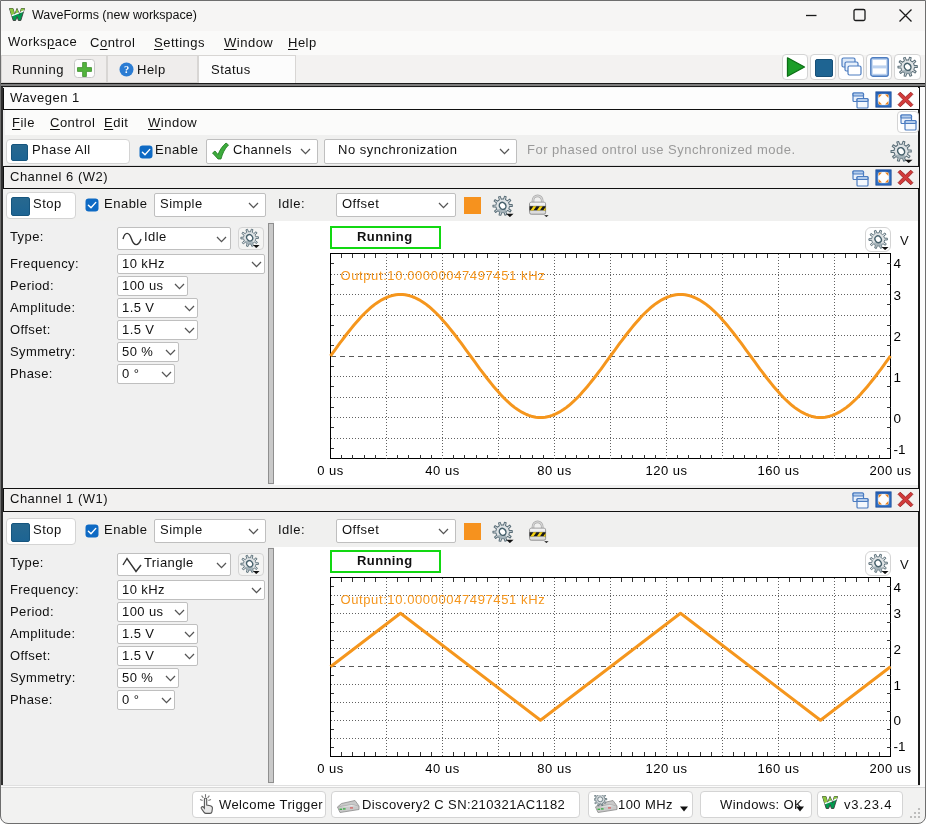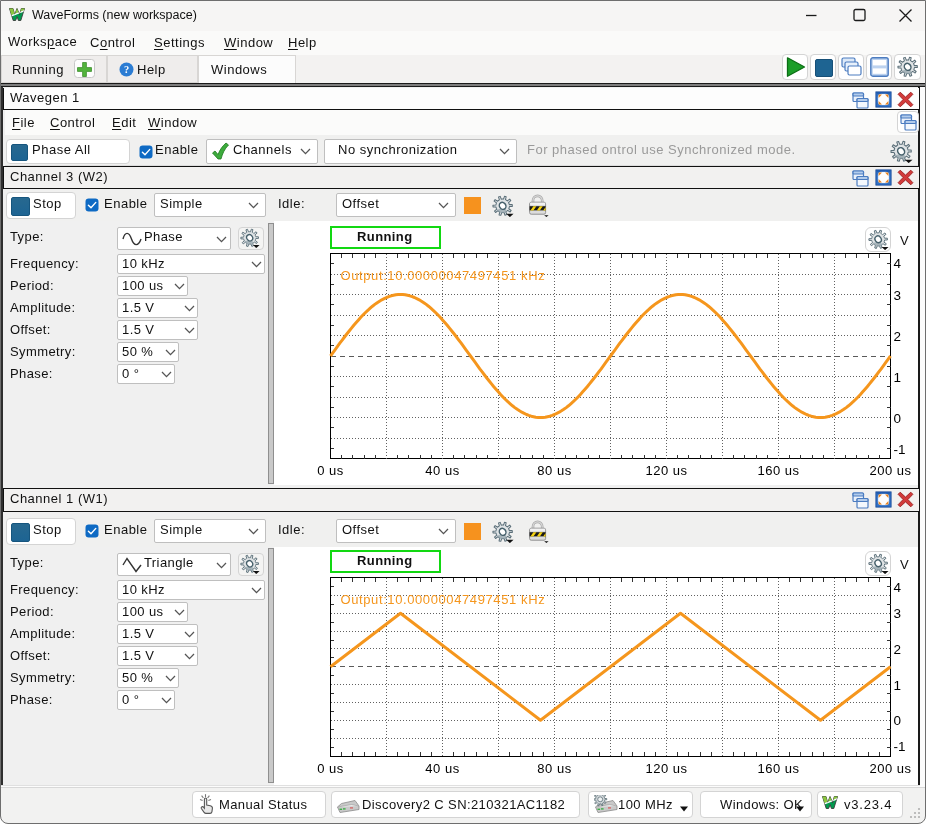--- a/index.html
+++ b/index.html
@@ -43,21 +43,21 @@
     <rect x="0.5" y="0.5" width="20" height="18" rx="3" fill="#fdfdfd" stroke="#c8c8c8"></rect>
     <path d="M8.6 3.5 h3.8 v5.1 h5.1 v3.8 h-5.1 v5.1 h-3.8 v-5.1 h-5.1 v-3.8 h5.1z" fill="#52b43c" stroke="#3f8f2e" stroke-width="0.8"></path>
   </svg>
 <div class="abs" style="left:107px;top:55px;width:91px;height:27.5px;background:#efedec;border:1px solid #d8d6d4;box-sizing:border-box"></div>
 <svg class="abs" style="left:119px;top:62px" width="15" height="15" viewBox="0 0 15 15">
     <circle cx="7.5" cy="7.5" r="7" fill="#2b7cd3"></circle>
     <text x="7.5" y="11.2" font-size="10.5" font-weight="bold" fill="#fff" text-anchor="middle" font-family="Liberation Serif,serif">?</text>
   </svg>
 <div class="lbl" style="left:137px;top:62px;letter-spacing:0.5px">Help</div>
 <div class="abs" style="left:198px;top:55px;width:98px;height:27.5px;background:#fcfcfc;border:1px solid #d8d6d4;border-bottom:none;box-sizing:border-box"></div>
-<div class="lbl" style="left:211px;top:62px;letter-spacing:0.5px">Windows</div>
+<div class="lbl" style="left:211px;top:62px;letter-spacing:0.5px">Status</div>
 <div class="btn" style="left:782px;top:54px;width:26px;height:26px"></div>
 <svg class="abs" style="left:785px;top:56px" width="22" height="22" viewBox="0 0 22 22">
     <path d="M2.5 1.8 L19.5 11 2.5 20.2z" fill="#1b9e28" stroke="#0c6e15" stroke-width="1.3" stroke-linejoin="round"></path>
   </svg>
 <div class="btn" style="left:810px;top:54px;width:26px;height:26px"></div>
 <div style="position:absolute;left:815px;top:59px;width:16px;height:16px;background:#1e6492;border:1px solid #164f77;border-radius:2px"></div>
 <div class="btn" style="left:838px;top:54px;width:26px;height:26px"></div>
 <svg class="abs" style="left:841px;top:57px" width="21" height="21" viewBox="0 0 21 21">
 <rect x="1" y="1" width="13" height="9" rx="1.5" fill="#dce9f8" stroke="#4c7cc0" stroke-width="1.2"></rect>
 <rect x="4" y="5" width="13" height="9" rx="1.5" fill="#e8f1fb" stroke="#4c7cc0" stroke-width="1.2"></rect>
@@ -98,21 +98,21 @@
 <path d="M13.4 3.6 v3.4 l-3.4-3.4z" fill="#e8821e"></path>
 <path d="M3.6 13.4 v-3.4 l3.4 3.4z" fill="#e8821e"></path>
 <path d="M13.4 13.4 h-3.4 l3.4-3.4z" fill="#e8821e"></path>
 </svg>
 <svg style="position:absolute;left:897px;top:91px" width="17" height="17" viewBox="0 0 17 17">
 <path d="M3.2 1.2 L8.5 6.1 13.8 1.2 15.9 3.3 10.9 8.5 15.9 13.7 13.8 15.8 8.5 10.9 3.2 15.8 1.1 13.7 6.1 8.5 1.1 3.3z" fill="#d23b3b" stroke="#9c2020" stroke-width="0.9" stroke-linejoin="round"></path>
 </svg>
 <div class="abs" style="left:5px;top:110px;width:913px;height:25px;background:#fbfbfa"></div>
 <div class="lbl" style="left:12px;top:115px;letter-spacing:0.5px"><u>F</u>ile</div>
 <div class="lbl" style="left:50px;top:115px;letter-spacing:0.5px"><u>C</u>ontrol</div>
-<div class="lbl" style="left:112px;top:115px;letter-spacing:0.5px"><u>E</u>dit</div>
+<div class="lbl" style="left:104px;top:115px;letter-spacing:0.5px"><u>E</u>dit</div>
 <div class="lbl" style="left:148px;top:115px;letter-spacing:0.5px"><u>W</u>indow</div>
 <div class="btn" style="left:897px;top:111px;width:22px;height:22px"></div>
 <svg style="position:absolute;left:900px;top:114px" width="17" height="17" viewBox="0 0 17 17">
 <rect x="1" y="1" width="10.5" height="8.5" rx="1" fill="#eaf1fb" stroke="#4c7cc0" stroke-width="1.2"></rect>
 <rect x="1" y="1" width="10.5" height="3" rx="1" fill="#b3ccec" stroke="#4c7cc0" stroke-width="1.2"></rect>
 <rect x="5" y="6.5" width="11" height="9.5" rx="1" fill="#f4f8fd" stroke="#4c7cc0" stroke-width="1.2"></rect>
 <rect x="5" y="6.5" width="11" height="3" rx="1" fill="#b3ccec" stroke="#4c7cc0" stroke-width="1.2"></rect>
 </svg>
 <div class="abs" style="left:5px;top:135px;width:913px;height:31px;background:#f0f0ef;border-bottom:1px solid #dcdcdc;box-sizing:border-box"></div>
 <div class="btn" style="left:6px;top:139px;width:124px;height:25px"></div>
@@ -137,21 +137,21 @@
 <path d="M1 1 L5.5 5.6 10 1" fill="none" stroke="#555" stroke-width="1.3"></path>
 </svg>
 <div class="lbl" style="left:527px;top:142px;letter-spacing:0.5px;color:#9a9a9a">For phased ontrol use Synchronized mode.</div>
 <svg style="position:absolute;left:890px;top:140px" width="23" height="23" viewBox="0 0 24 24">
 <path d="M12.0 4.4 L12.6 4.5 L13.6 1.4 L15.5 1.9 L14.7 5.1 L15.6 5.6 L16.2 6.0 L16.7 6.5 L19.3 4.5 L20.5 6.1 L18.0 8.2 L18.5 9.2 L18.7 9.9 L18.9 10.5 L22.1 10.5 L22.2 12.5 L19.0 12.6 L18.7 13.7 L18.5 14.4 L18.3 15.0 L20.9 16.9 L19.8 18.6 L17.1 16.8 L16.2 17.6 L15.6 18.0 L15.1 18.3 L16.1 21.4 L14.2 22.1 L13.1 19.1 L12.0 19.2 L11.2 19.2 L10.6 19.1 L9.6 22.2 L7.7 21.7 L8.5 18.5 L7.6 18.0 L7.0 17.6 L6.5 17.1 L3.9 19.1 L2.7 17.5 L5.2 15.4 L4.7 14.4 L4.5 13.7 L4.3 13.1 L1.1 13.1 L1.0 11.1 L4.2 11.0 L4.5 9.9 L4.7 9.2 L4.9 8.6 L2.3 6.7 L3.4 5.0 L6.1 6.8 L7.0 6.0 L7.6 5.6 L8.1 5.3 L7.1 2.2 L9.0 1.5 L10.1 4.5 L11.2 4.4 Z" fill="#dfe3e5" stroke="#5a6e78" stroke-width="1.1" stroke-linejoin="round"></path>
 <path d="M5 16 A 8.2 8.2 0 0 0 16.5 18.5 L 14 14 Z" fill="#8ea0a8" opacity="0.7"></path>
 <ellipse cx="11.6" cy="11.8" rx="3.4" ry="4" transform="rotate(-35 11.6 11.8)" fill="#fff" stroke="#46606b" stroke-width="1.6"></ellipse>
 <path d="M 15.5 20.5 h 8 l -4 3.6 z" fill="#111"></path>
 </svg>
 <div class="abs" style="left:3px;top:166px;width:917px;height:23px;background:#f2f1f0;border:1px solid #111;box-sizing:border-box"></div>
-<div class="lbl" style="left:10px;top:169px;letter-spacing:0.5px">Channel 3 (W2)</div>
+<div class="lbl" style="left:10px;top:169px;letter-spacing:0.5px">Channel 6 (W2)</div>
 <svg style="position:absolute;left:852px;top:170px" width="17" height="17" viewBox="0 0 17 17">
 <rect x="1" y="1" width="10.5" height="8.5" rx="1" fill="#eaf1fb" stroke="#4c7cc0" stroke-width="1.2"></rect>
 <rect x="1" y="1" width="10.5" height="3" rx="1" fill="#b3ccec" stroke="#4c7cc0" stroke-width="1.2"></rect>
 <rect x="5" y="6.5" width="11" height="9.5" rx="1" fill="#f4f8fd" stroke="#4c7cc0" stroke-width="1.2"></rect>
 <rect x="5" y="6.5" width="11" height="3" rx="1" fill="#b3ccec" stroke="#4c7cc0" stroke-width="1.2"></rect>
 </svg>
 <svg style="position:absolute;left:875px;top:169px" width="17" height="17" viewBox="0 0 17 17">
 <rect x="0.9" y="0.9" width="15.2" height="15.2" fill="#3071c6" stroke="#1d4f9c" stroke-width="0.9"></rect>
 <rect x="1.8" y="1.2" width="13.4" height="1.6" fill="#1f57ab"></rect>
 <rect x="3.1" y="3.1" width="10.8" height="10.8" rx="3" fill="#fdfdfd" stroke="#dde7f2" stroke-width="0.4"></rect>
@@ -198,21 +198,21 @@
 <rect x="2.6" y="12.2" width="16" height="4.2" fill="#1a1a1a"></rect>
 <path d="M3.4 16.4 l3-4.2 h3 l-3 4.2z M9.8 16.4 l3-4.2 h3 l-3 4.2z M16.2 16.4 l2.4-3.4 v3.4z" fill="#f5d312"></path>
 <path d="M17.2 21.2 h4.4 l-2.2 1.8z" fill="#111"></path>
 </svg>
 <div class="abs" style="left:274px;top:221px;width:644px;height:264px;background:#fff"></div>
 <div class="lbl" style="left:10px;top:229px">Type:</div>
 <div class="combo" style="left:117px;top:227px;width:114px;height:23px"></div>
 <svg style="position:absolute;left:122px;top:231px" width="20" height="16" viewBox="0 0 20 16">
 <path d="M1 8 C 3 0.5, 7 0.5, 9.5 8 S 16.5 15.5, 19 8" fill="none" stroke="#333" stroke-width="1.4"></path>
 </svg>
-<div class="lbl" style="left:144px;top:229px">Phase</div>
+<div class="lbl" style="left:144px;top:229px">Idle</div>
 <svg style="position:absolute;left:216px;top:236px" width="11" height="7" viewBox="0 0 11 7">
 <path d="M1 1 L5.5 5.6 10 1" fill="none" stroke="#555" stroke-width="1.3"></path>
 </svg>
 <div class="btn" style="left:238px;top:227px;width:26px;height:23px;background:#f4f4f3"></div>
 <svg style="position:absolute;left:240px;top:228px" width="20" height="20" viewBox="0 0 24 24">
 <path d="M12.0 4.4 L12.6 4.5 L13.6 1.4 L15.5 1.9 L14.7 5.1 L15.6 5.6 L16.2 6.0 L16.7 6.5 L19.3 4.5 L20.5 6.1 L18.0 8.2 L18.5 9.2 L18.7 9.9 L18.9 10.5 L22.1 10.5 L22.2 12.5 L19.0 12.6 L18.7 13.7 L18.5 14.4 L18.3 15.0 L20.9 16.9 L19.8 18.6 L17.1 16.8 L16.2 17.6 L15.6 18.0 L15.1 18.3 L16.1 21.4 L14.2 22.1 L13.1 19.1 L12.0 19.2 L11.2 19.2 L10.6 19.1 L9.6 22.2 L7.7 21.7 L8.5 18.5 L7.6 18.0 L7.0 17.6 L6.5 17.1 L3.9 19.1 L2.7 17.5 L5.2 15.4 L4.7 14.4 L4.5 13.7 L4.3 13.1 L1.1 13.1 L1.0 11.1 L4.2 11.0 L4.5 9.9 L4.7 9.2 L4.9 8.6 L2.3 6.7 L3.4 5.0 L6.1 6.8 L7.0 6.0 L7.6 5.6 L8.1 5.3 L7.1 2.2 L9.0 1.5 L10.1 4.5 L11.2 4.4 Z" fill="#dfe3e5" stroke="#5a6e78" stroke-width="1.1" stroke-linejoin="round"></path>
 <path d="M5 16 A 8.2 8.2 0 0 0 16.5 18.5 L 14 14 Z" fill="#8ea0a8" opacity="0.7"></path>
 <ellipse cx="11.6" cy="11.8" rx="3.4" ry="4" transform="rotate(-35 11.6 11.8)" fill="#fff" stroke="#46606b" stroke-width="1.6"></ellipse>
 <path d="M 15.5 20.5 h 8 l -4 3.6 z" fill="#111"></path>
 </svg>
@@ -658,21 +658,21 @@
 <svg style="position:absolute;left:198px;top:793px" width="18" height="22" viewBox="0 0 18 22">
 <g stroke="#777" stroke-width="1.1" fill="none">
 <path d="M7.5 1.2 v3"></path>
       <path d="M3.6 2.6 l1.8 2.4"></path>
       <path d="M11.4 2.6 l-1.8 2.4"></path>
       <path d="M2 6.4 l2.6 1"></path>
       <path d="M13 6.4 l-2.6 1"></path>
 </g>
 <path d="M6.4 6.2 a1.15 1.15 0 0 1 2.3 0 V12 l3.6.8 c1.6.4 2.3 1.1 2.1 2.6 l-.5 3.4 c-.2 1.1-.8 1.6-1.9 1.6 H8 c-.8 0-1.4-.3-1.9-1 l-2.6-3.6 c-.6-.9-.3-1.8.5-2.1.6-.2 1.2 0 1.7.6 l.7.9z" fill="#e8e8e8" stroke="#555" stroke-width="1.1"></path>
 </svg>
-<div class="lbl" style="left:219px;top:797px;letter-spacing:0.4px">Manual Status</div>
+<div class="lbl" style="left:219px;top:797px;letter-spacing:0.4px">Welcome Trigger</div>
 <div class="btn" style="left:331px;top:791px;width:249px;height:27px"></div>
 <svg style="position:absolute;left:336px;top:795px" width="24" height="20" viewBox="0 0 24 20">
 <path d="M5.5 8.5 L19 5.5 23 11 23 14.5 4 17.5 1.5 12z" fill="#c9c9c9" stroke="#8a8a8a" stroke-width="0.8"></path>
 <path d="M1.5 12 L15.5 9.5 23 11" fill="#e9e9e9" stroke="#9a9a9a" stroke-width="0.6"></path>
 <rect x="3.5" y="13.6" width="2.6" height="1.4" fill="#3fae49"></rect>
 <rect x="7" y="13.2" width="2.6" height="1.4" fill="#3fae49"></rect>
 <rect x="14" y="12.2" width="3" height="1.4" fill="#d46a6a"></rect>
 
 </svg>
 <div class="lbl" style="left:362px;top:797px;letter-spacing:0.4px">Discovery2 C SN:210321AC1182</div>

